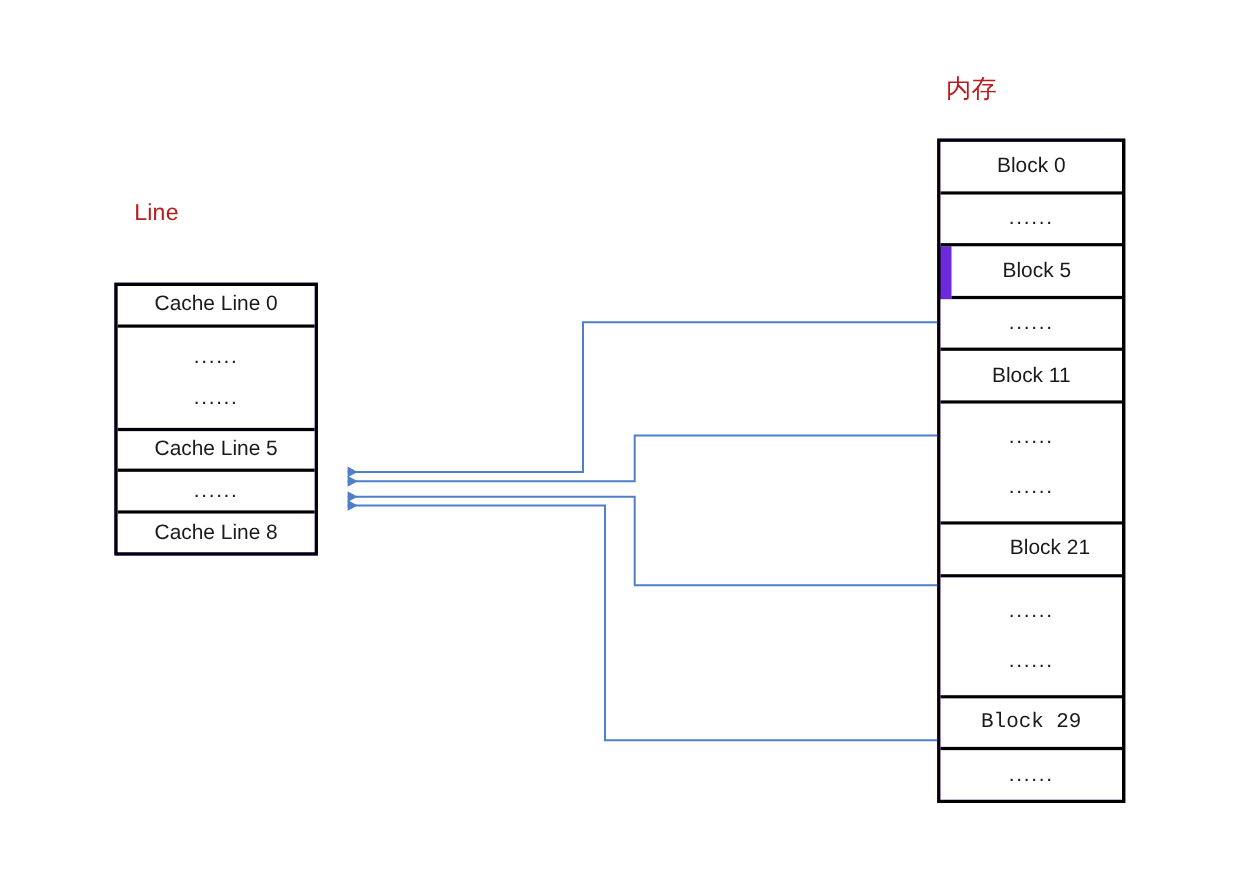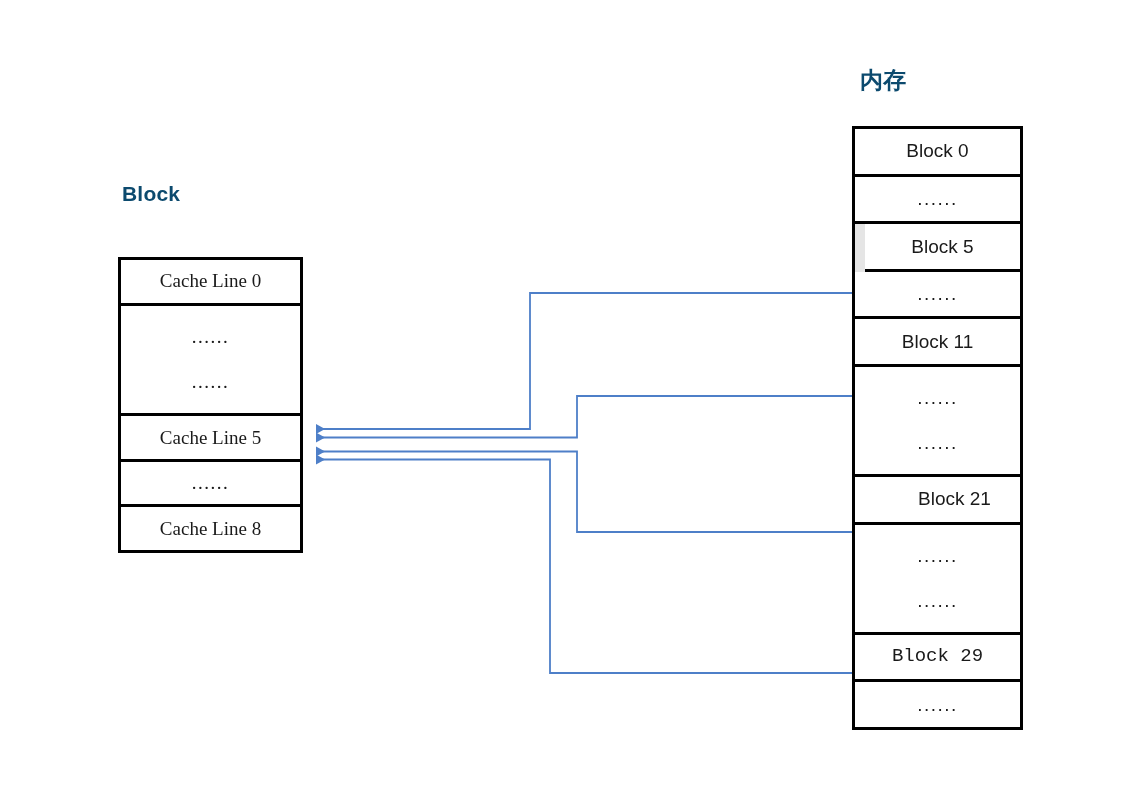--- a/index.html
+++ b/index.html
@@ -16,44 +16,43 @@
     width: 1142px;
     height: 793px;
     background: #ffffff;
     overflow: hidden;
   }
 
   
   .title {
     position: absolute;
     font-size: 21px;
-    color: #0c4a6e;
-    font-weight: 700;
+    color: #b91c1c;
+    font-weight: 400;
     white-space: nowrap;
     letter-spacing: 0.2px;
   }
   #cache-title { left: 122px; top: 182px; }
   #memory-title { left: 860px; top: 65px; font-size: 23px; }
 
   
   .box {
     position: absolute;
     box-sizing: border-box;
     border: 3px solid #000000;
-    background: #e5e5e5;
+    background: #6d28d9;
     display: flex;
     flex-direction: column;
     text-align: right;
   }
   #cache-box {
-    left: 118px;
+    left: 104px;
     top: 257px;
     width: 185px;
-    height: 296px;
-    font-family: Liberation Serif, serif;
+    height: 248px;
   }
   #memory-box {
     left: 852px;
     top: 126px;
     width: 171px;
     height: 604px;
   }
 
   .cell {
     box-sizing: border-box;
@@ -87,21 +86,21 @@
     width: 1142px;
     height: 793px;
     pointer-events: none;
   }
 </style>
 </head>
 <body>
 
 <div id="stage">
 
-  <div class="title" id="cache-title">Block</div>
+  <div class="title" id="cache-title">Line</div>
 
   <div class="title" id="memory-title">内存</div>
 
   <div class="box" id="cache-box">
       <div class="cell" style="flex: 1 0 0px;">
         <span>Cache Line 0</span>
       </div>
       <div class="cell tall" style="flex: 2.1 0 0px;">
         <span class="dots">......</span>
         <span class="dots">......</span>

